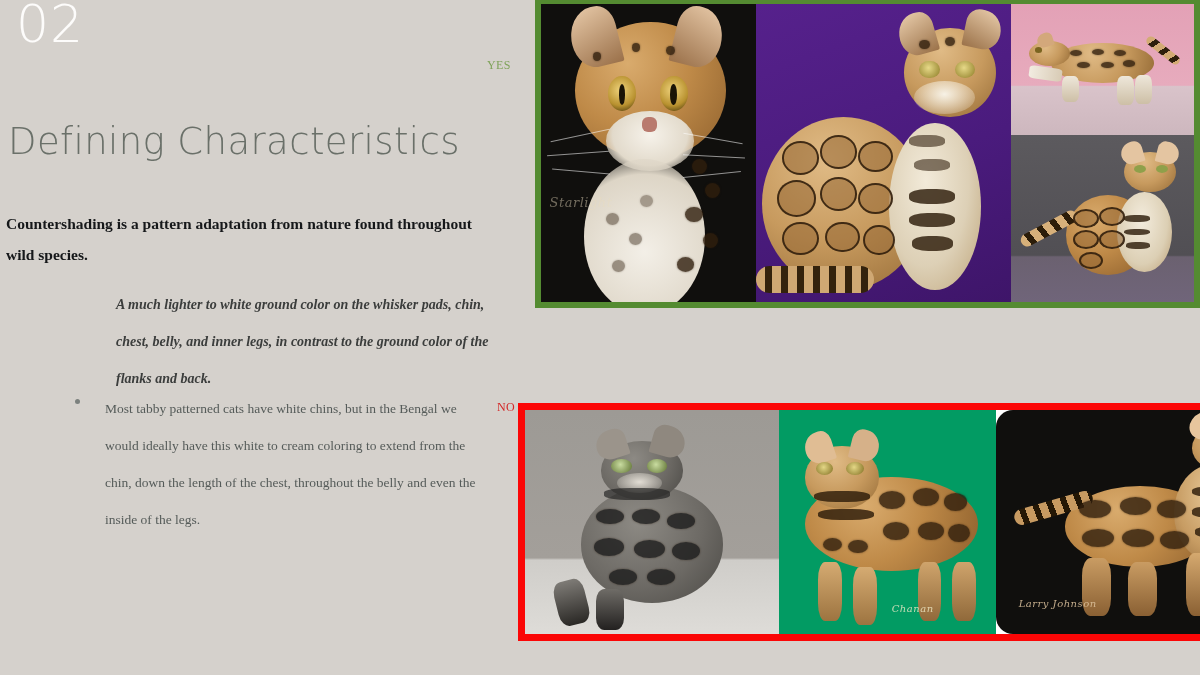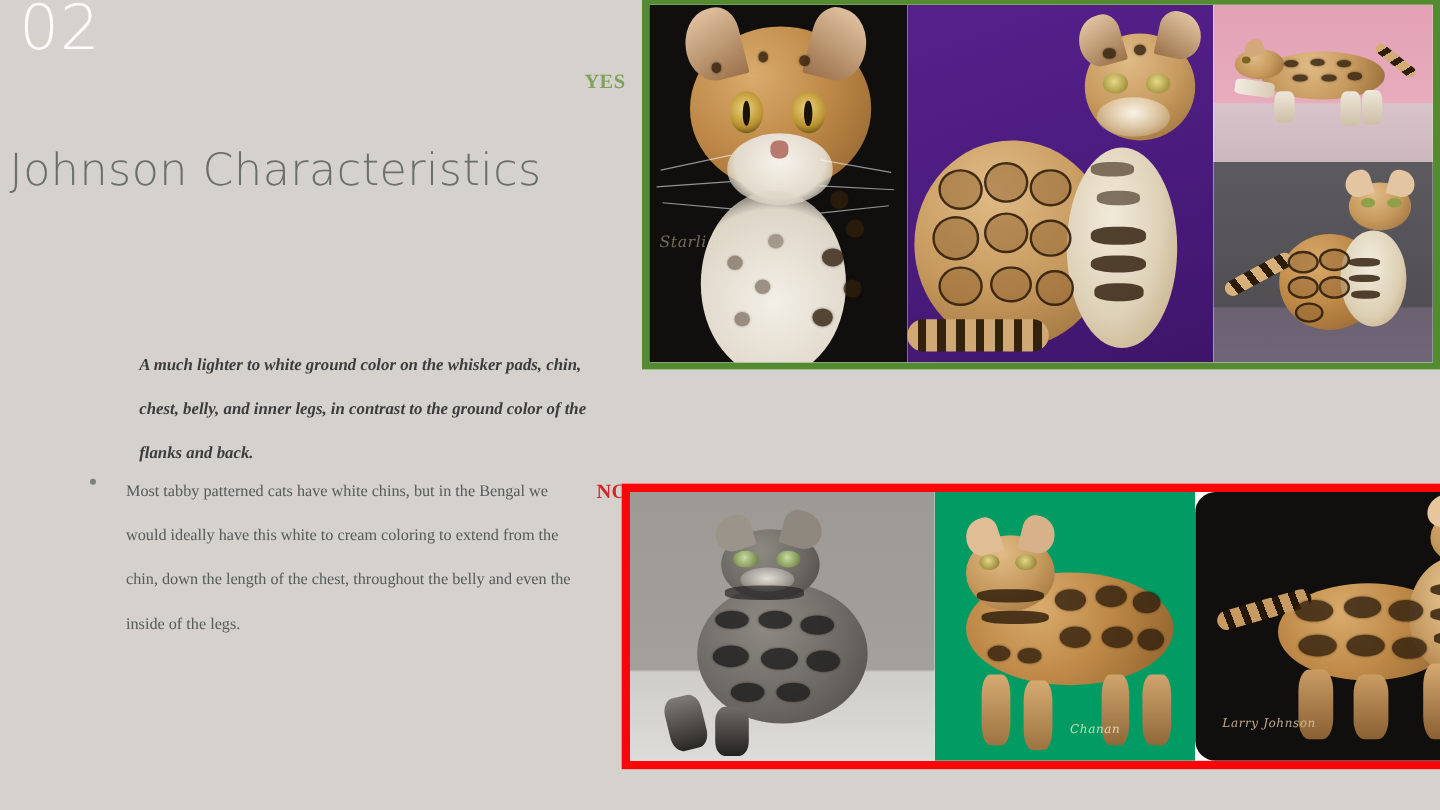--- a/index.html
+++ b/index.html
@@ -88,22 +88,22 @@
     width: 5px;
     height: 5px;
     background: #7c817e;
     border-radius: 50%;
   }
 
   
   .tag {
     position: absolute;
     font-family: "Liberation Serif", serif;
-    font-size: 17px;
-    font-weight: 700;
+    font-size: 12px;
+    font-weight: 400;
     letter-spacing: 0.4px;
   }
   .tag-yes { left: 487px; top: 58px; color: #7fa35a; }
   .tag-no  { left: 497px; top: 400px; color: #d32727; }
 
   
   .photo-grid {
     position: absolute;
     box-sizing: border-box;
     display: flex;
@@ -178,22 +178,23 @@
   }
   .watermark-sm { font-size: 10px; }
 </style>
 </head>
 <body>
 
 <div id="slide">
 
   <div class="section-number">02</div>
 
-  <h1 class="slide-title">Johnson Characteristics</h1>
-
+  <h1 class="slide-title">Defining Characteristics</h1>
+
+  <p class="lead-paragraph">Countershading is a pattern adaptation from nature found throughout wild species.</p>
 
   <blockquote class="quote-block">A much lighter to white ground color on the whisker pads, chin, chest, belly, and inner legs, in contrast to the ground color of the flanks and back.</blockquote>
 
   <ul class="bullet-list">
     <li class="bullet-item">
       <span class="bullet-marker"></span>
       <span>Most tabby patterned cats have white chins, but in the Bengal we would ideally have this white to cream coloring to extend from the chin, down the length of the chest, throughout the belly and even the inside of the legs.</span>
     </li>
   </ul>
 

